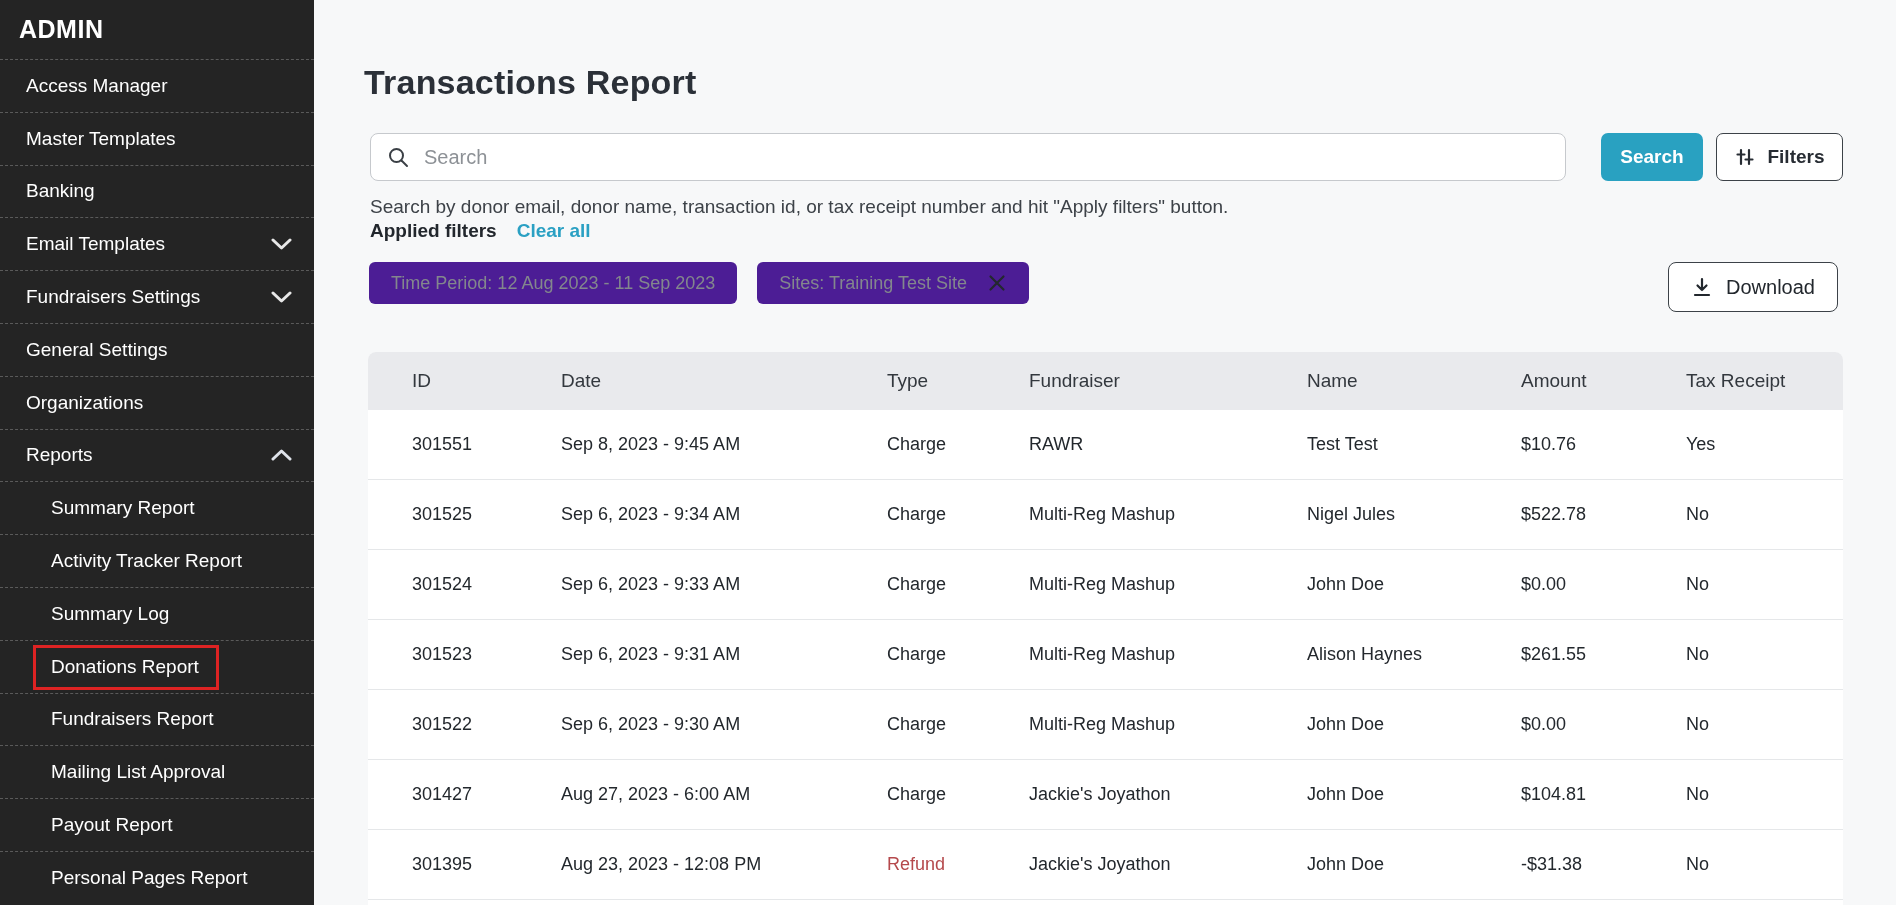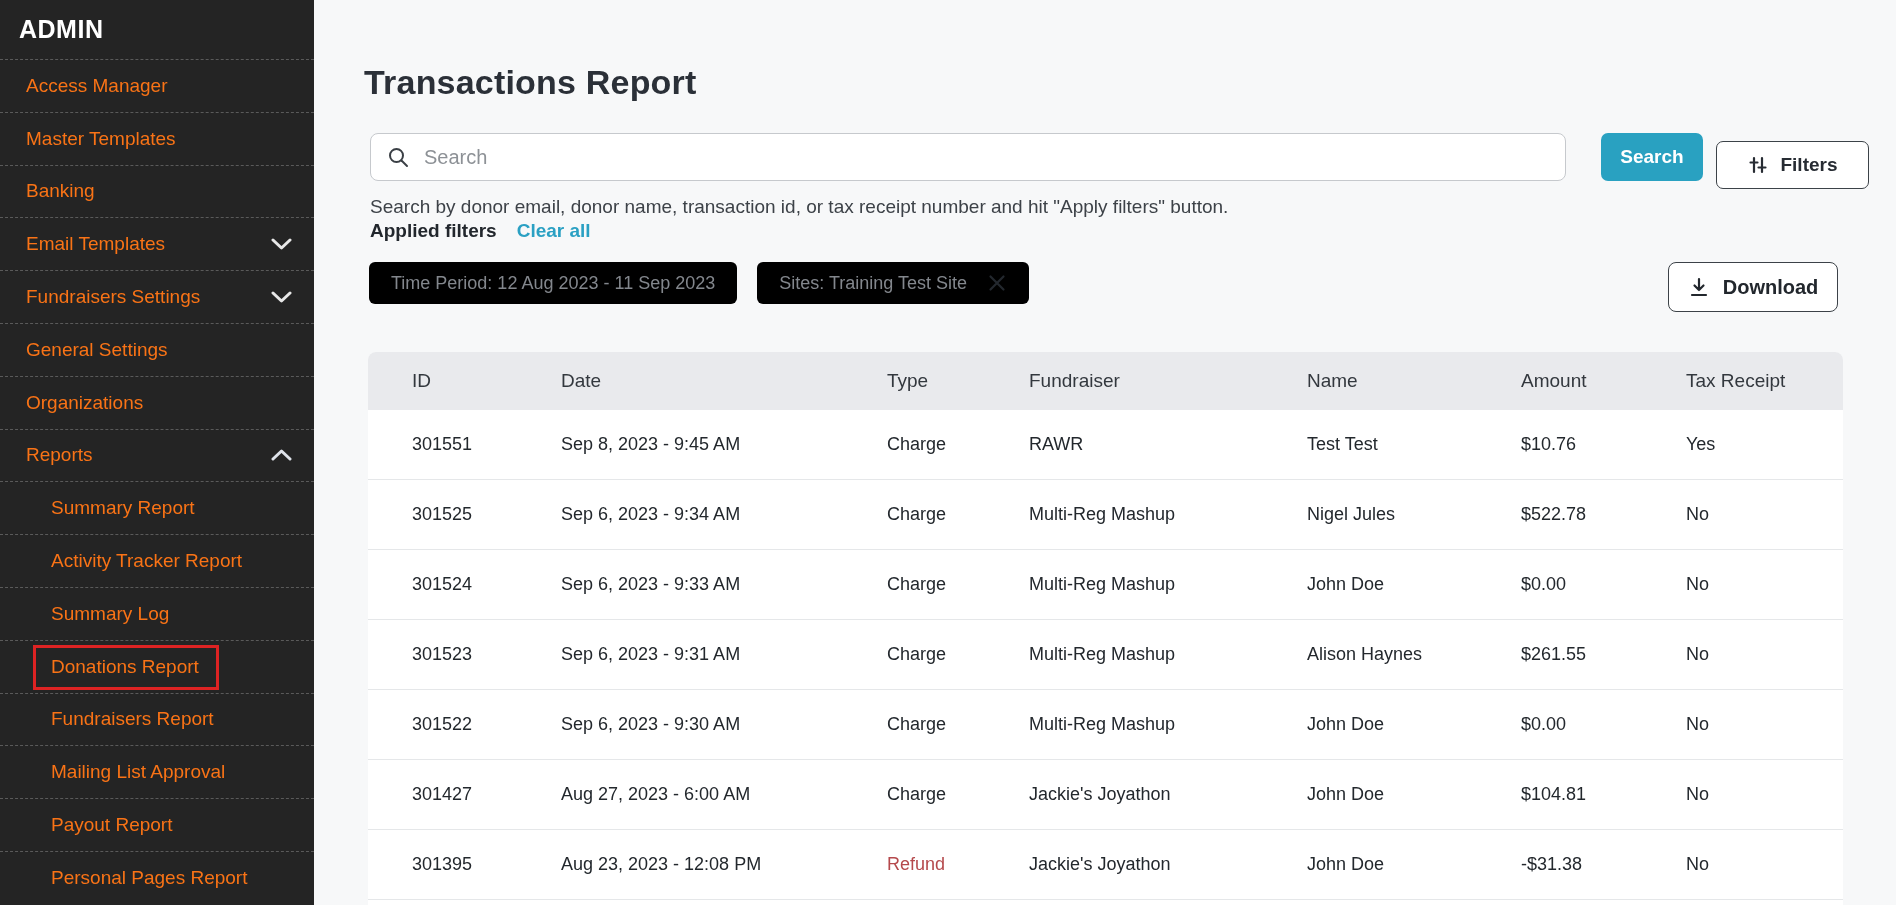--- a/index.html
+++ b/index.html
@@ -15,21 +15,21 @@
     position:fixed; left:0; top:0; width:314px; height:905px;
     background:#242424;
   }
   .sidebar-title {
     height:59px; display:flex; align-items:center;
     padding-left:19px; color:#ffffff; font-size:25px; font-weight:600;
     letter-spacing:0.5px;
   }
   .side-item {
     position:relative; height:52.8px; display:flex; align-items:center;
-    border-top:1px dashed #5a5a5a; color:#f97316; font-size:19px;
+    border-top:1px dashed #5a5a5a; color:#ffffff; font-size:19px;
     padding-left:26px; cursor:pointer; white-space:nowrap;
   }
   .side-item.sub { padding-left:51px; }
   .side-item .chev { position:absolute; right:22px; top:50%; transform:translateY(-50%); display:flex; }
   .red-box {
     position:absolute; left:33px; top:4px; width:186px; height:45px;
     border:3px solid #de2323; pointer-events:none;
   }
 
   
@@ -48,48 +48,48 @@
     font-family:"Liberation Sans", sans-serif; background:transparent;
   }
   .search-wrap input::placeholder { color:#8d9196; }
   .btn { cursor:pointer; font-family:"Liberation Sans", sans-serif; }
   .search-btn {
     position:absolute; left:1287px; top:133px; width:102px; height:48px;
     background:#29a1c1; color:#ffffff; font-size:19px; font-weight:700;
     border:none; border-radius:7px;
   }
   .filters-btn {
-    position:absolute; left:1402px; top:133px; width:153px; height:48px;
+    position:absolute; left:1402px; top:133px; width:127px; height:48px;
     background:#ffffff; color:#272c33; font-size:19px; font-weight:600;
     border:1px solid #3c4248; border-radius:7px;
-    display:flex; align-items:center; justify-content:center; gap:11px;margin-top:8px;
+    display:flex; align-items:center; justify-content:center; gap:11px;
   }
   .help {
     position:absolute; left:56px; top:196px; margin:0;
     font-size:19px; color:#3d4248;
   }
   .applied {
     position:absolute; left:56px; top:220px;
     display:flex; gap:20px; font-size:19px; align-items:center;
   }
   .applied .lbl { font-weight:700; color:#22272d; }
   .applied .clear { font-weight:700; color:#2aa0c3; cursor:pointer; text-decoration:none; }
   .chips {
     position:absolute; left:55px; top:262px; display:flex; gap:20px;
   }
   .chip {
-    height:42px; background:#000000; border-radius:6px;
+    height:42px; background:#4c1d95; border-radius:6px;
     display:flex; align-items:center; padding:0 22px;
     font-size:18px; color:#83878d; gap:20px; white-space:nowrap;
   }
   .chip-x { background:none; border:none; padding:0; display:flex; cursor:pointer; }
   .download-btn {
     position:absolute; left:1354px; top:262px; width:170px; height:50px;
     background:#ffffff; border:1px solid #3c4248; border-radius:8px;
-    color:#22272d; font-size:20px; font-weight:700;
+    color:#22272d; font-size:20px; font-weight:400;
     display:flex; align-items:center; justify-content:center; gap:13px;
   }
 
   
   .table {
     position:absolute; left:54px; top:352px; width:1475px;
     background:#ffffff; border-radius:8px 8px 0 0; min-height:553px;
   }
   .thead, .trow {
     display:grid;

